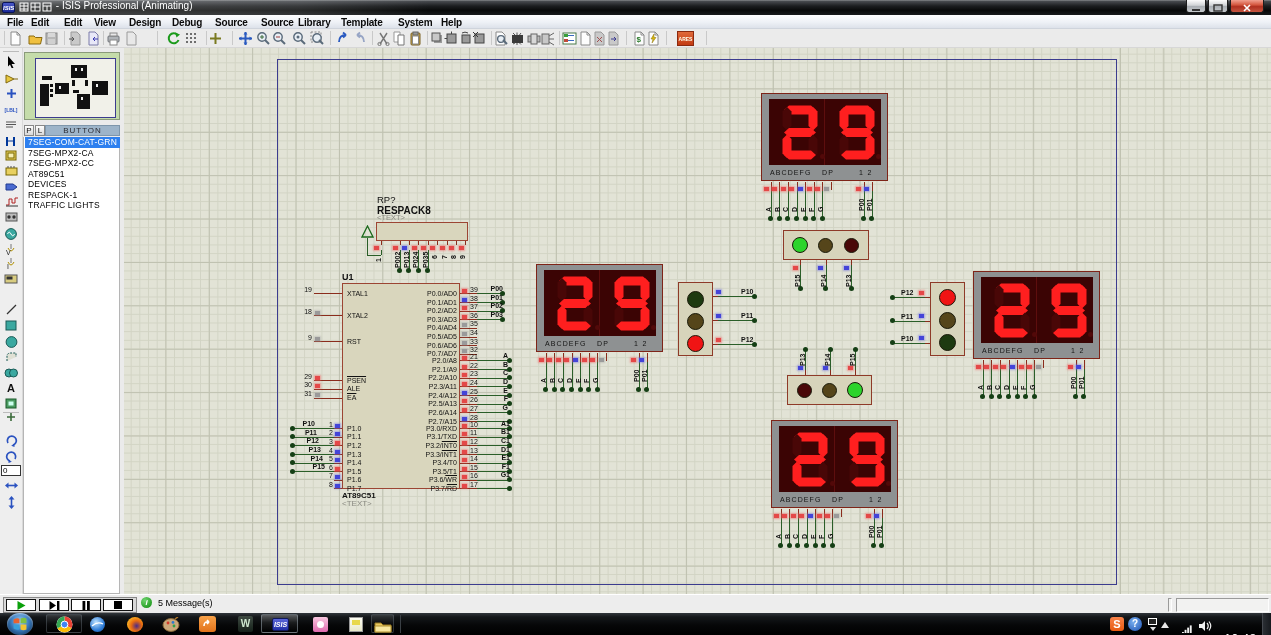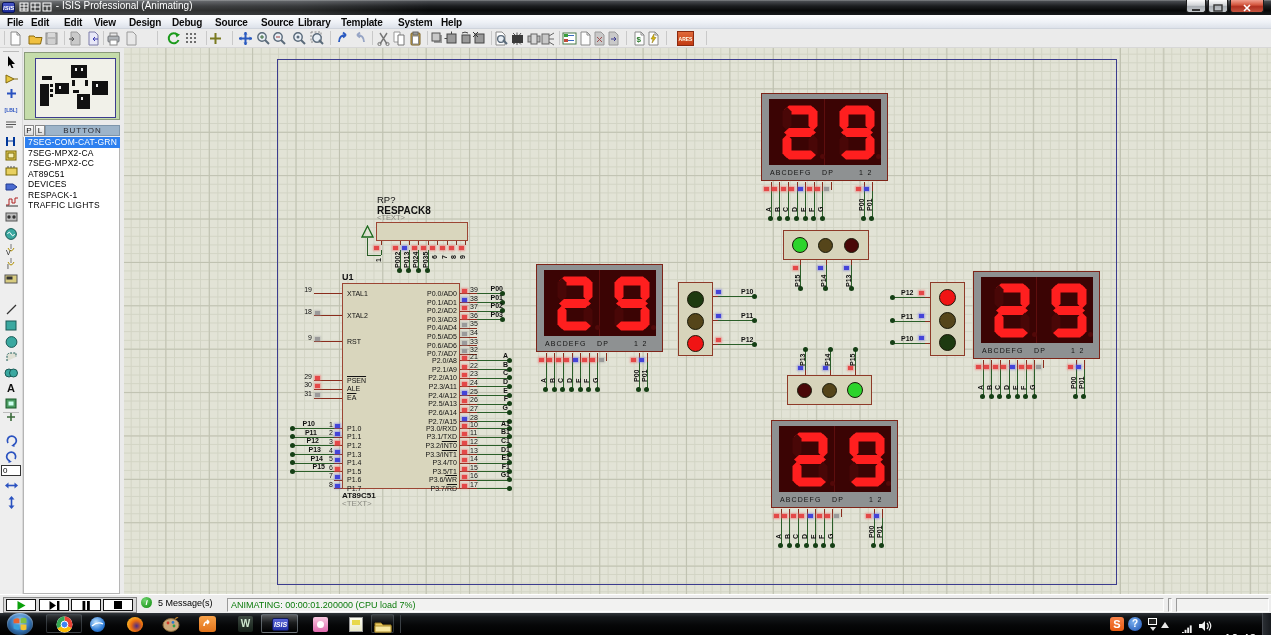--- a/index.html
+++ b/index.html
@@ -415,21 +415,20 @@
       </svg></div>
     <div class="pbtn" style="left:71px;width:30px;text-align:center;line-height:8px"><svg width="8" height="9" style="margin-top:1px">
         <rect x="0.5" y="0" width="2.8" height="9" fill="#000"></rect>
         <rect x="5" y="0" width="2.8" height="9" fill="#000"></rect>
       </svg></div>
     <div class="pbtn" style="left:103px;width:30px;text-align:center;line-height:8px"><svg width="8" height="8" style="margin-top:1px">
         <rect x="0" y="0" width="8" height="8" fill="#000"></rect>
       </svg></div>
     <div class="ab" style="left:141px;top:2px;width:11px;height:11px;border-radius:50%;background:radial-gradient(circle at 35% 30%,#6fd46f,#0a8a0a);color:#fff;font-size:8px;text-align:center;line-height:11px;font-style:italic;font-weight:bold">i</div>
     <div class="ab" style="left:158px;top:3px;font-size:9px;color:#000">5 Message(s)</div>
-    <div class="sbox" style="left:227px;width:937px;font-size:9px;color:#0a7a0a;line-height:12px;padding-left:3px">ANIMATING: 00:00:01.200000 (CPU load 7%)</div>
     <div class="sbox" style="left:1168px;width:4px"></div>
     <div class="sbox" style="left:1176px;width:93px"></div>
   </div>
 <div class="ab taskbar" style="">
     <div class="ab" style="left:7px;top:0px;width:26px;height:22px;border-radius:50%;background:radial-gradient(circle at 50% 38%,#9ecdf2 0%,#3b7ec2 45%,#12365e 85%);box-shadow:inset 0 1px 2px rgba(255,255,255,.6)"><svg width="26" height="22">
         <g transform="translate(13,11) scale(.92)">
           <path d="M-7,-5 Q-3,-7 -0.6,-5.6 L-0.6,-0.8 -7,-0.8 Z" fill="#e8622e"></path>
           <path d="M0.6,-5.9 Q4,-7.6 7,-6 L7,-0.8 0.6,-0.8 Z" fill="#7ec242"></path>
           <path d="M-7,0.6 L-0.6,0.6 -0.6,5.6 Q-3.5,7 -7,5 Z" fill="#38a0da"></path>
           <path d="M0.6,0.6 L7,0.6 7,6 Q3.5,7.8 0.6,6 Z" fill="#f2c430"></path>

